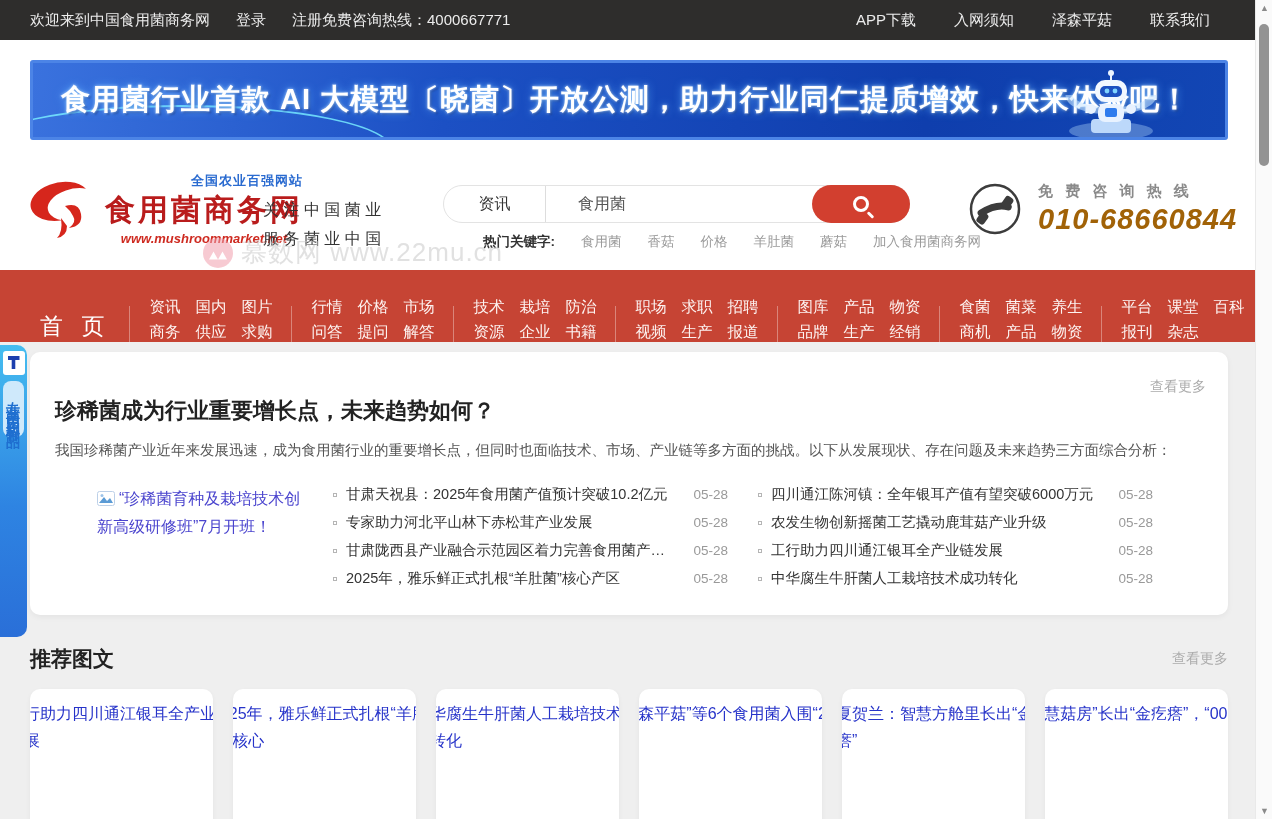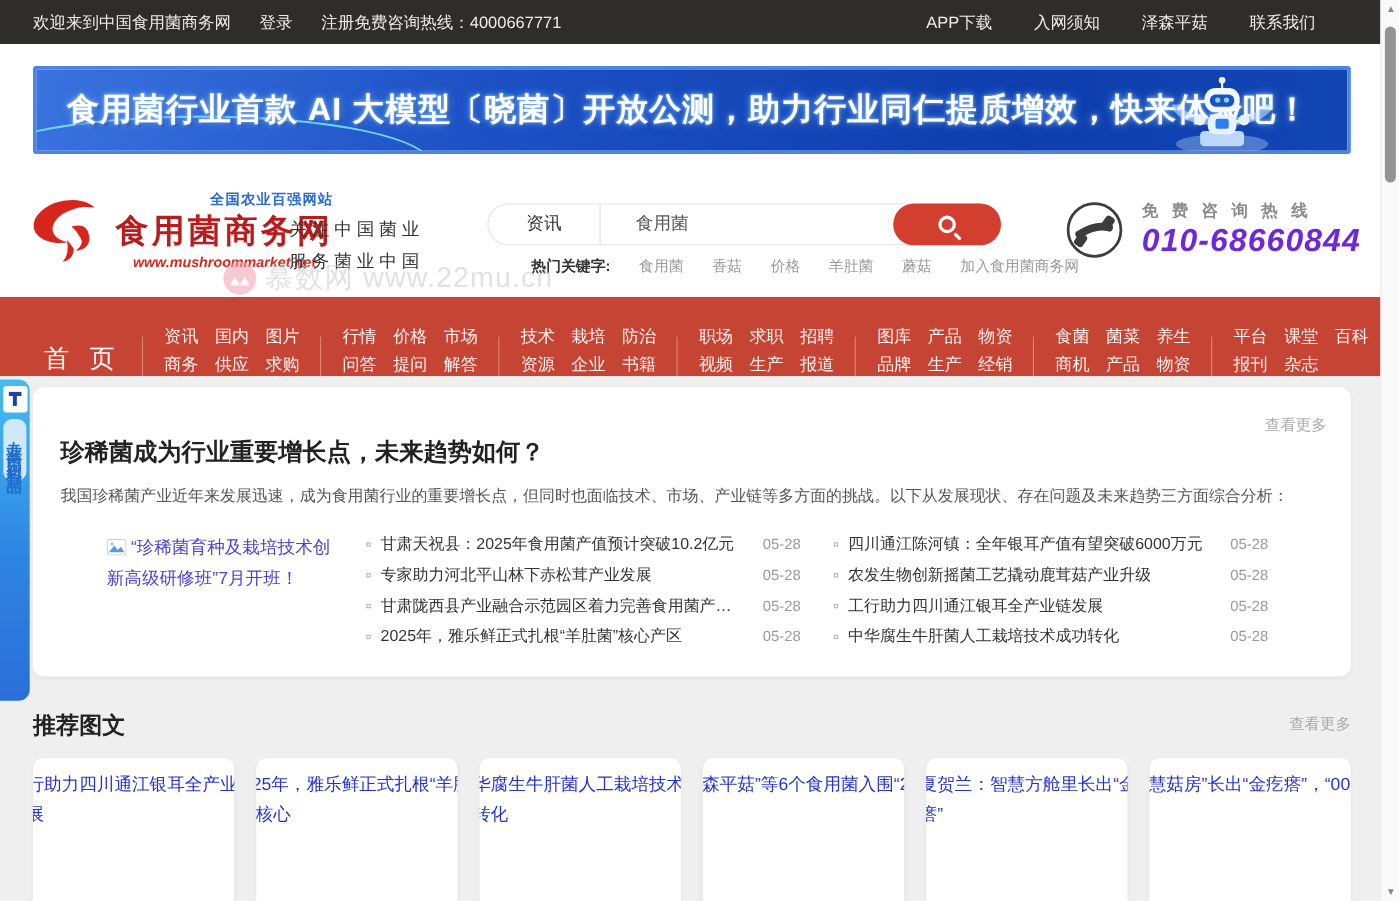--- a/index.html
+++ b/index.html
@@ -3,21 +3,21 @@
 <meta charset="utf-8">
 <style>
   * { box-sizing: border-box; margin: 0; padding: 0; }
   html, body { width: 1272px; height: 819px; overflow: hidden; }
   body { font-family: "Liberation Sans", sans-serif; background: #fff; position: relative; }
   .page { width: 1255px; position: relative; }
 
   
   .topbar { height: 40px; background: #2e2d2c; display: flex; align-items: center; padding: 0 30px; color: #ececec; font-size: 15px; }
   .topbar .left { display: flex; align-items: center; gap: 26px; }
-  .topbar .right { margin-left: auto; display: flex; align-items: center; gap: 38px; margin-right: 29px; }
+  .topbar .right { margin-left: auto; display: flex; align-items: center; gap: 38px; margin-right: 15px; }
   .topbar a { color: #ececec; text-decoration: none; cursor: pointer; }
 
   
   .banner { margin: 20px 27px 0 30px; width: 1198px; height: 80px; border-radius: 3px; position: relative; overflow: hidden;
             background: linear-gradient(100deg, #3a72de 0%, #1c50c4 35%, #0f3ead 75%, #1246b4 100%); border: 3px solid #4c84e6; }
   .banner-text { position: absolute; left: 28px; top: 50%; transform: translateY(-50%); color: #fff; font-size: 29px; font-weight: bold; letter-spacing: 1px; white-space: nowrap;
                  text-shadow: 0 0 8px rgba(90,170,255,.95), 0 0 3px rgba(255,255,255,.8), 2px 2px 2px rgba(10,40,120,.6); }
   .banner-arc { position: absolute; left: -60px; bottom: -58px; width: 420px; height: 90px; border: 2px solid rgba(120,235,255,.85); border-radius: 50%; }
   .banner-robot { position: absolute; right: 58px; top: 4px; }
 
@@ -35,21 +35,21 @@
   .search-input::placeholder { color: #555; opacity: 1; }
   .search-btn { width: 98px; height: 38px; margin-right: -1px; border: none; border-radius: 19px; background: #d23f2f; cursor: pointer; display: flex; align-items: center; justify-content: center; }
   .mag { position: relative; width: 16px; height: 16px; border: 3px solid #fff; border-radius: 50%; display: inline-block; }
   .mag::after { content: ""; position: absolute; width: 3px; height: 8px; background: #fff; left: 13px; top: 12px; transform: rotate(-45deg); border-radius: 2px; }
   .hotline-row { position: absolute; left: 483px; top: 93px; font-size: 13.5px; display: flex; gap: 26px; white-space: nowrap; }
   .hotline-row .lab { color: #333; font-weight: bold; }
   .hotline-row .kw { color: #9a9a9a; cursor: pointer; }
   .phone-block { position: absolute; left: 968px; top: 42px; display: flex; align-items: center; }
   .phone-txt { margin-left: 16px; }
   .phone-label { color: #8a8a8a; font-size: 15px; font-weight: bold; letter-spacing: 4px; }
-  .phone-num { color: #6d28d9; font-size: 29px; font-weight: bold; font-style: italic; letter-spacing: 1px; margin-top: 2px; }
+  .phone-num { color: #a16207; font-size: 29px; font-weight: bold; font-style: italic; letter-spacing: 1px; margin-top: 2px; }
 
   
   .nav { height: 72px; background: #c64434; display: flex; align-items: flex-end; padding: 0 0 0 40px; color: #fff; }
   .nav-home { font-size: 23px; letter-spacing: 6px; cursor: pointer; white-space: nowrap; }
   .nav-sep { width: 1px; height: 36px; background: rgba(255,255,255,.35); margin: 0 19px; flex: none; }
   .nav-group { display: flex; flex-direction: column; gap: 5px; }
   .nav-row { display: flex; gap: 15px; font-size: 15.5px; line-height: 20px; }
   .nav-row span { cursor: pointer; white-space: nowrap; color: #fdf3f1; }
 
   

